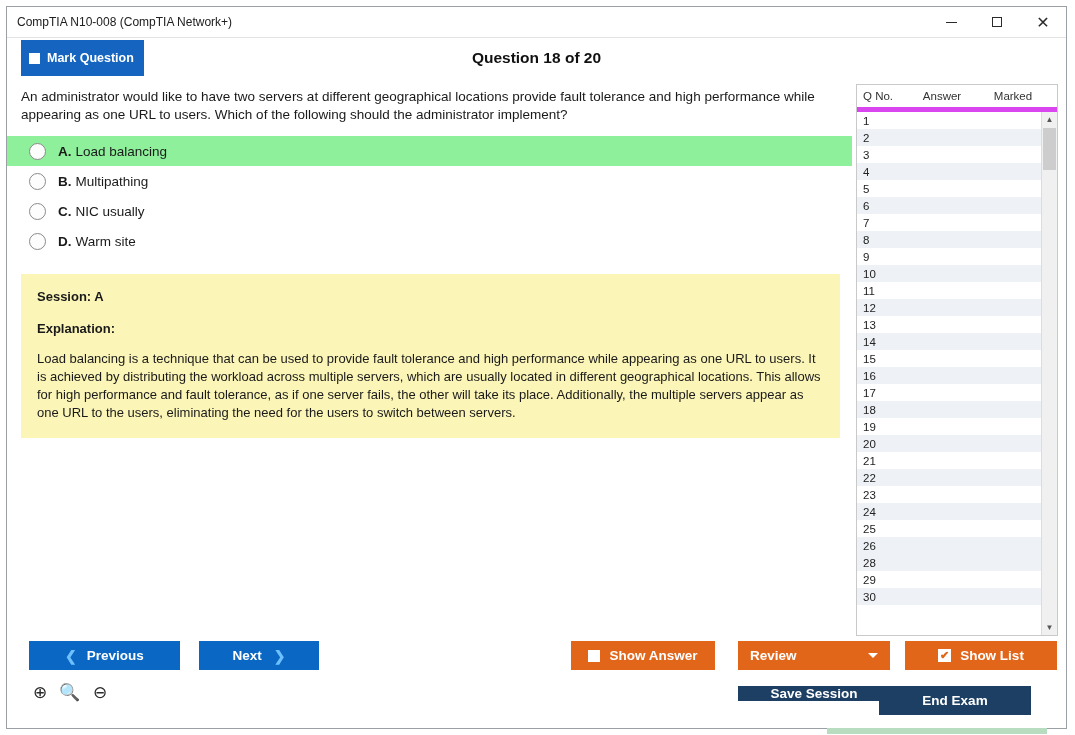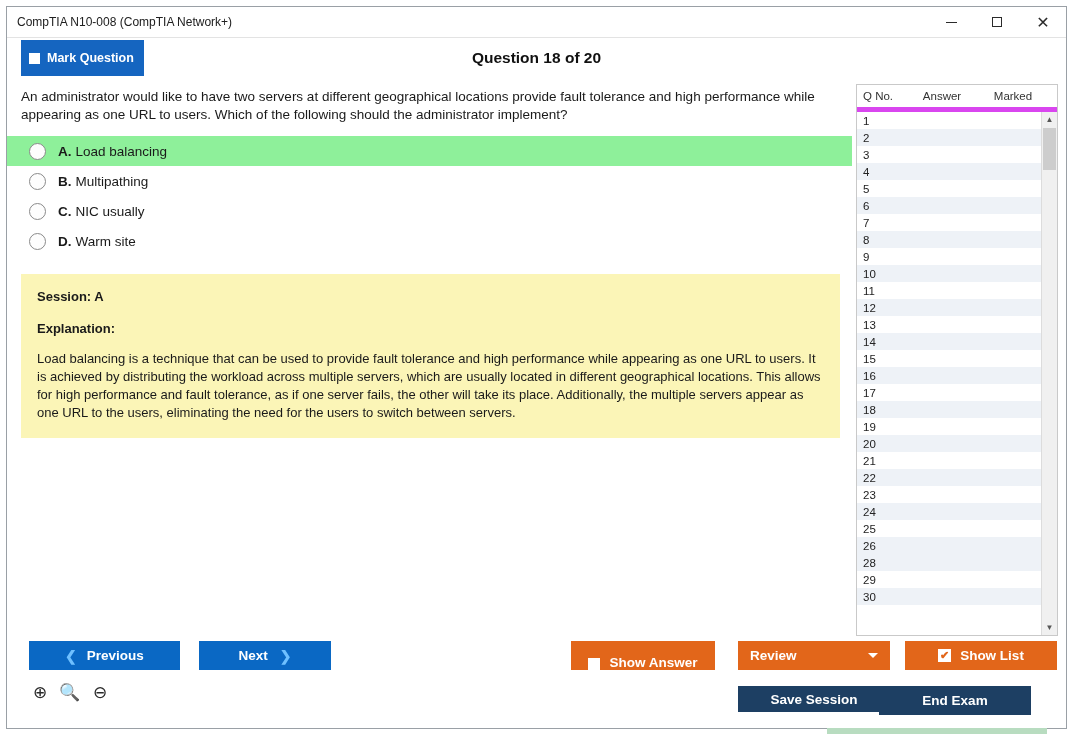--- a/index.html
+++ b/index.html
@@ -264,31 +264,30 @@
     justify-content: center;
     box-sizing: border-box;
   }
   .btn-nav {
     background: #0a68c4;
     color: #ffffff;
     font-weight: bold;
     height: 29px;
   }
   .btn-prev { left: 22px; top: 5px; width: 151px; gap: 10px;}
-  .btn-next { left: 192px; top: 5px; width: 132px; gap: 12px;}
+  .btn-next { left: 192px; top: 5px; width: 120px; gap: 12px;}
   .chev {
     font-size: 14px;
     color: #6fc0ff;
     font-weight: bold;
   }
   .btn-showanswer {
     left: 564px; top: 5px; width: 144px; height: 29px;
     background: #e2661a; color: #ffffff; font-weight: bold;
     gap: 9px;
-    align-items: flex-end;
   }
   .btn-showanswer .chk {
     width: 12px; height: 12px; background: #ffffff; display: inline-block;
   }
   .btn-review {
     left: 731px; top: 5px; width: 152px; height: 29px;
     background: #e2661a; color: #ffffff; font-weight: bold;
     justify-content: flex-start; padding-left: 12px;
   }
   .btn-review .caret {
@@ -302,21 +301,21 @@
     left: 898px; top: 5px; width: 152px; height: 29px;
     background: #e2661a; color: #ffffff; font-weight: bold;
     gap: 9px;
   }
   .btn-showlist .chkbox {
     width: 13px; height: 13px; background: #ffffff; color: #e2661a;
     font-size: 11px; line-height: 13px; text-align: center; display:inline-block;
     font-weight: bold;
   }
   .btn-save {
-    left: 731px; top: 50px; width: 152px; height: 26px;
+    left: 731px; top: 50px; width: 152px; height: 15px;
     background: #1d3f63; color: #ffffff; font-weight: bold;
   }
   .btn-end {
     left: 872px; top: 50px; width: 152px; height: 29px;
     background: #1d3f63; color: #ffffff; font-weight: bold;
   }
   .zoom-tools {
     position: absolute;
     left: 22px;
     top: 45px;

